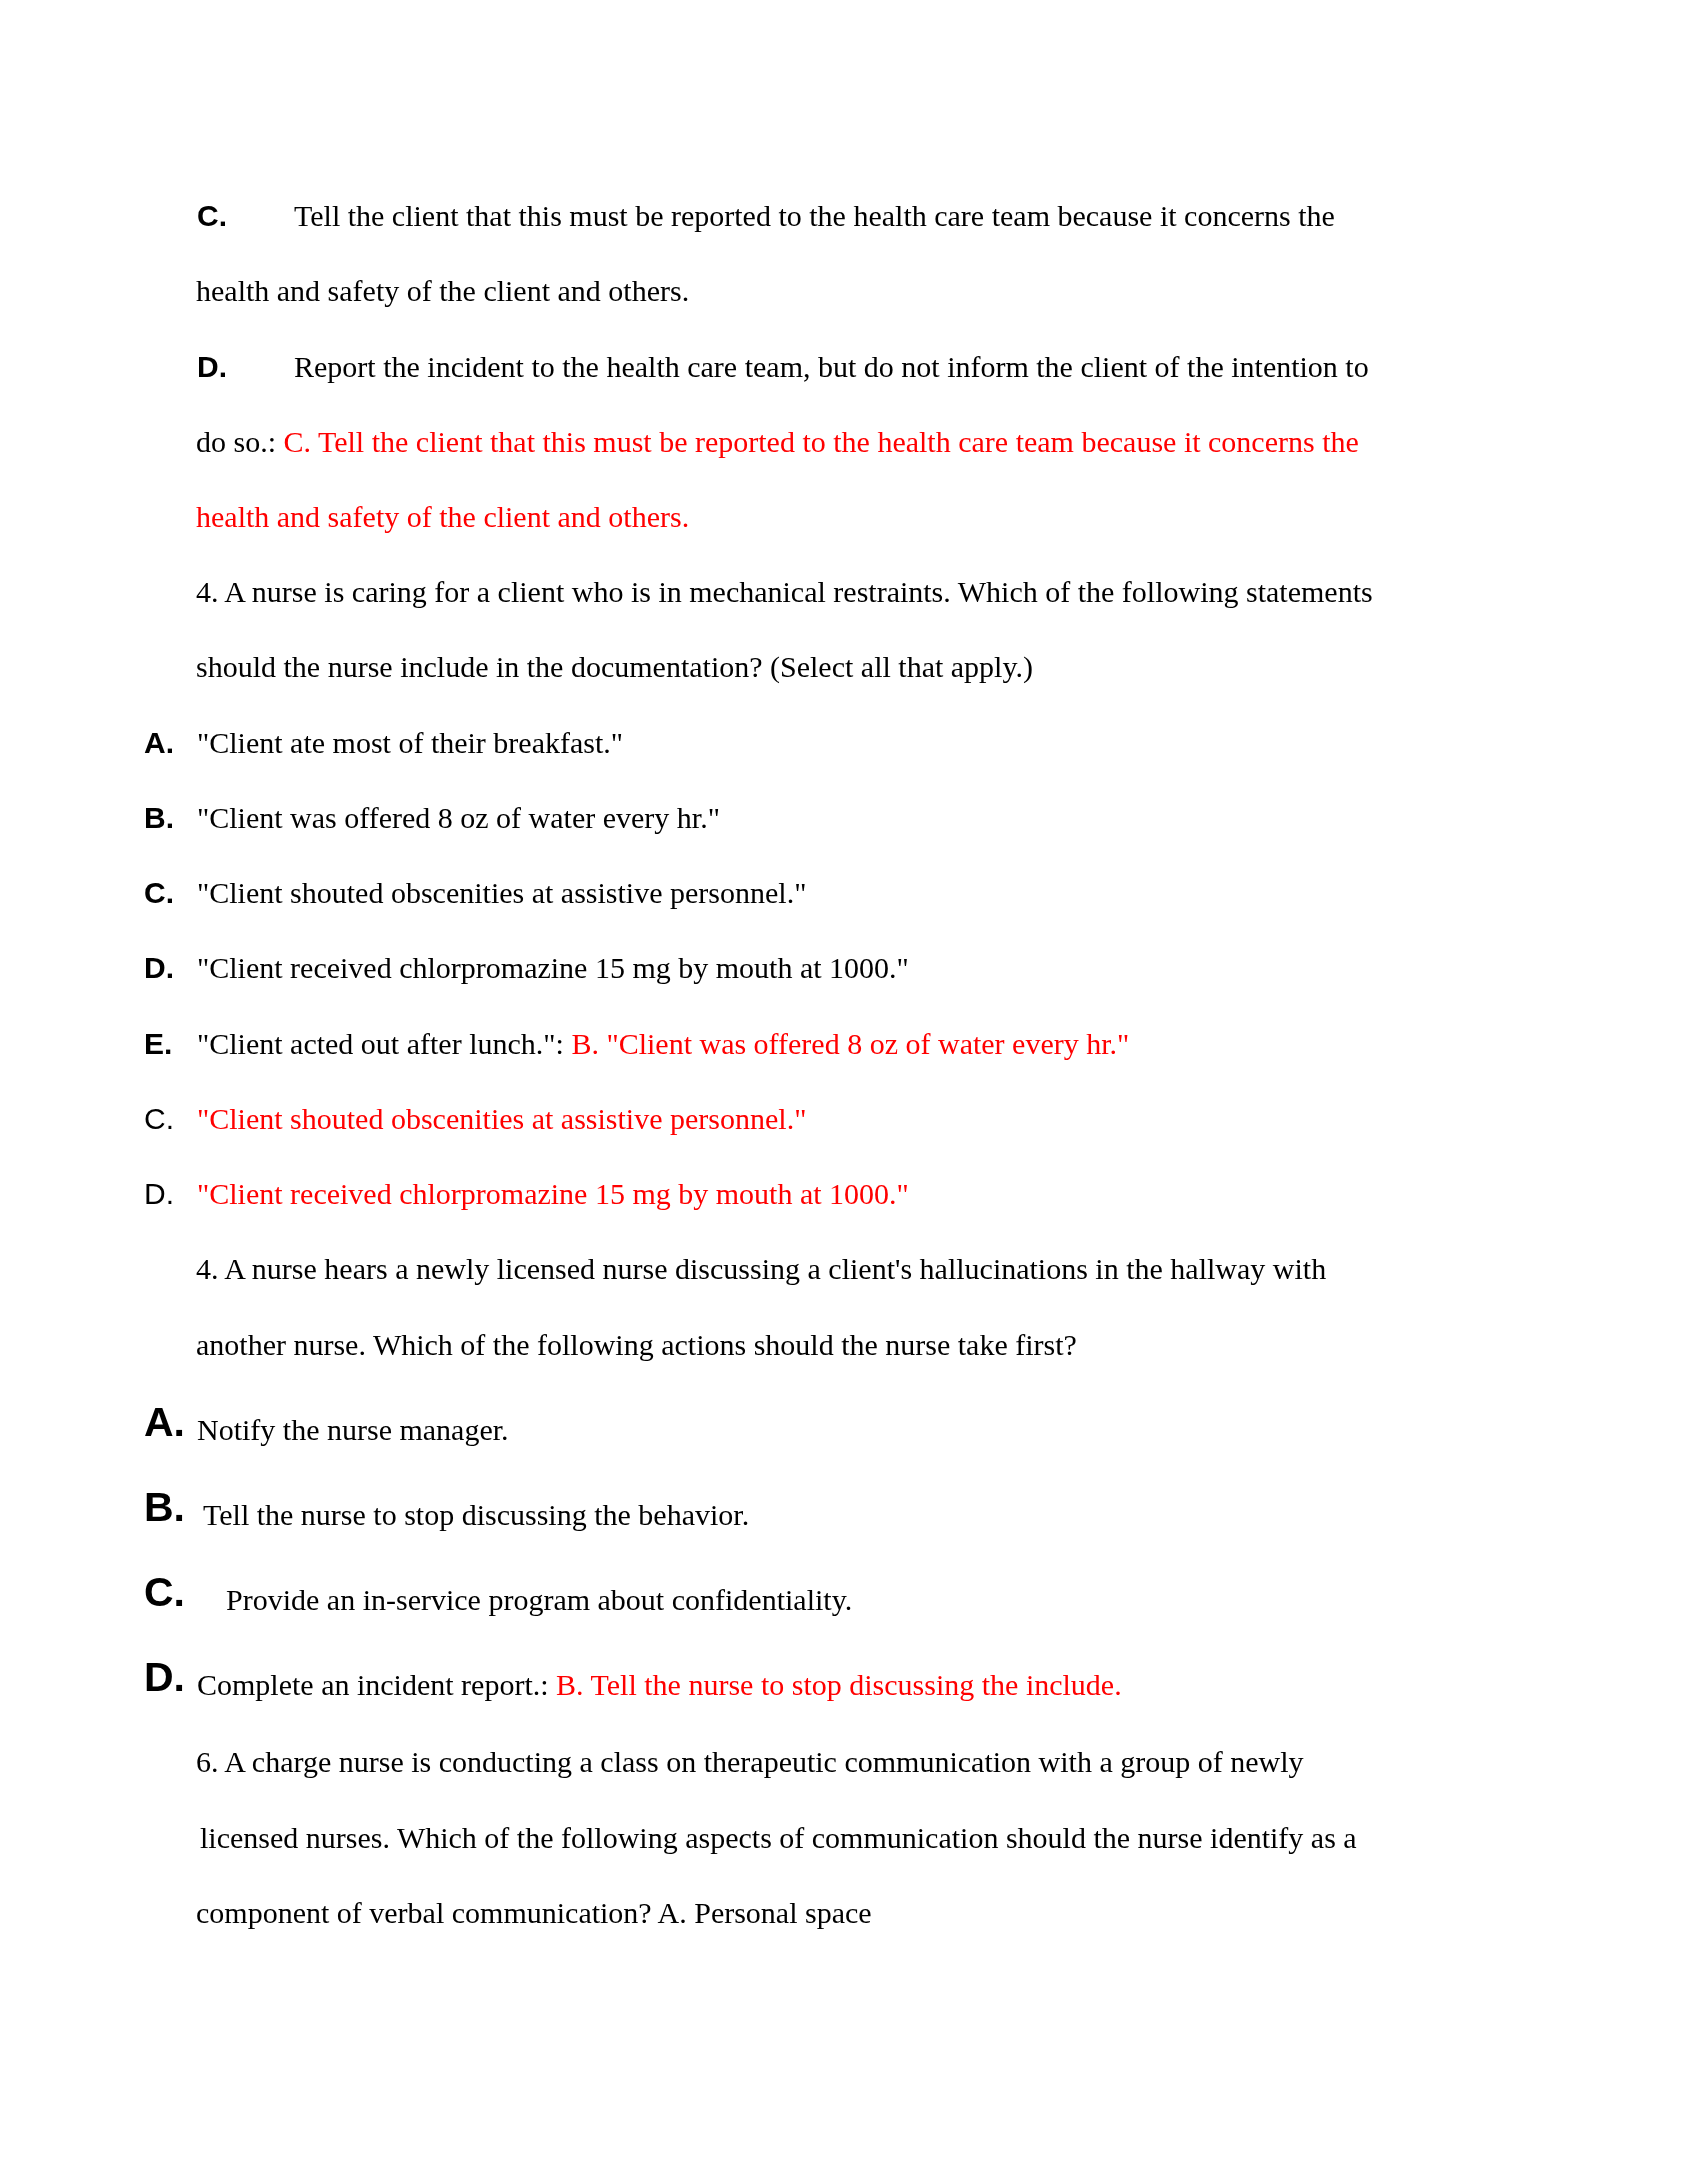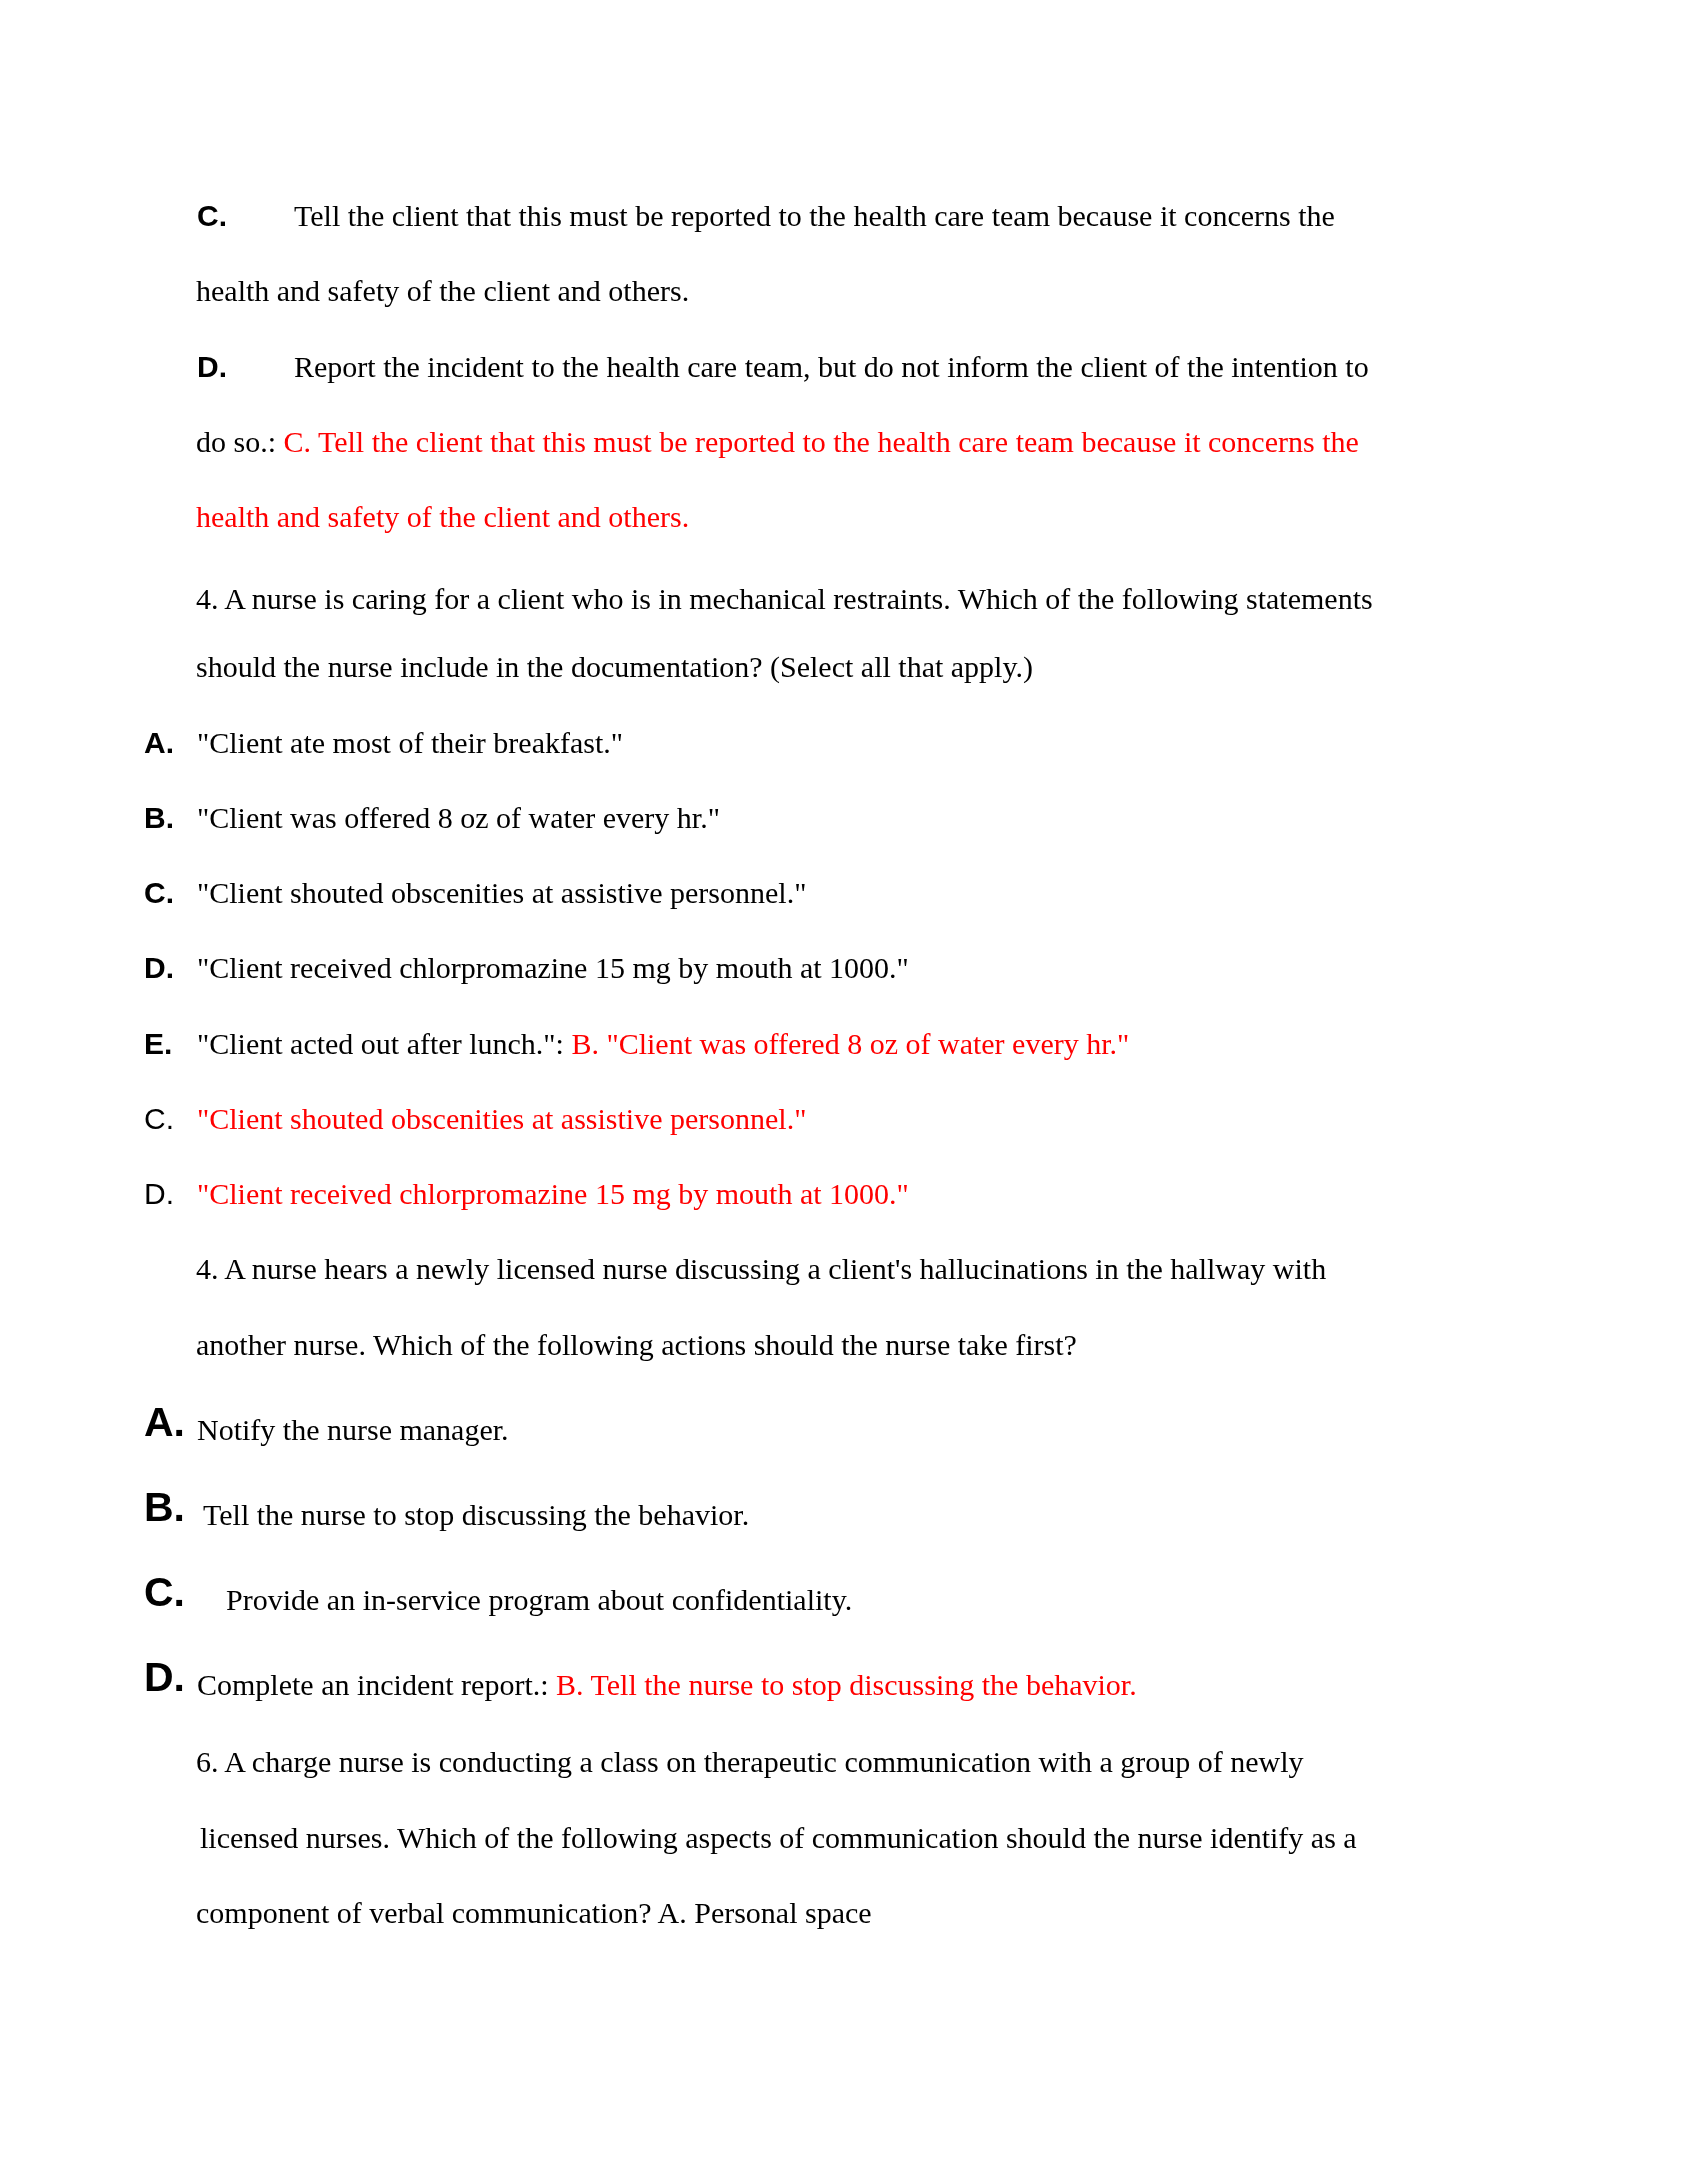--- a/index.html
+++ b/index.html
@@ -29,21 +29,21 @@
 <div class="line" style="top:422px;">
   <span class="abs" style="left:196px;">
     <span style="white-space:pre;">do so.: </span><span class="red">C. Tell the client that this must be reported to the health care team because it concerns the</span>
   </span>
 </div>
 <div class="line" style="top:497px;">
   <span class="abs red" style="left:196px;">health and safety of the client and others.</span>
 </div>
 
 <div class="line" style="top:572px;">
-  <span class="abs" style="left:196px;margin-top:7px;">4. A nurse is caring for a client who is in mechanical restraints. Which of the following statements</span>
+  <span class="abs" style="left:196px;">4. A nurse is caring for a client who is in mechanical restraints. Which of the following statements</span>
 </div>
 <div class="line" style="top:647px;">
   <span class="abs" style="left:196px;">should the nurse include in the documentation? (Select all that apply.)</span>
 </div>
 
 <div class="line" style="top:723px;">
   <span class="abs lbl" style="left:144px;">A.</span>
   <span class="abs" style="left:197px;">"Client ate most of their breakfast."</span>
 </div>
 <div class="line" style="top:798px;">
@@ -90,21 +90,21 @@
   <span class="abs" style="left:203px;">Tell the nurse to stop discussing the behavior.</span>
 </div>
 <div class="line" style="top:1580px;">
   <span class="abs lbl-big" style="left:144px; top:-8px;">C.</span>
   <span class="abs" style="left:197px;margin-left:29px;">Provide an in-service program about confidentiality.</span>
 </div>
 <div class="line" style="top:1665px;">
   <span class="abs lbl-big" style="left:144px; top:-8px;">D.</span>
   <span class="abs" style="left:197px;">
     <span>Complete an incident report.:</span>
-    <span class="red">B. Tell the nurse to stop discussing the behavior.</span>
+    <span class="red">B. Tell the nurse to stop discussing the include.</span>
   </span>
 </div>
 
 <div class="line" style="top:1742px;">
   <span class="abs" style="left:196px;">6. A charge nurse is conducting a class on therapeutic communication with a group of newly</span>
 </div>
 <div class="line" style="top:1818px;">
   <span class="abs" style="left:200px;">licensed nurses. Which of the following aspects of communication should the nurse identify as a</span>
 </div>
 <div class="line" style="top:1893px;">

